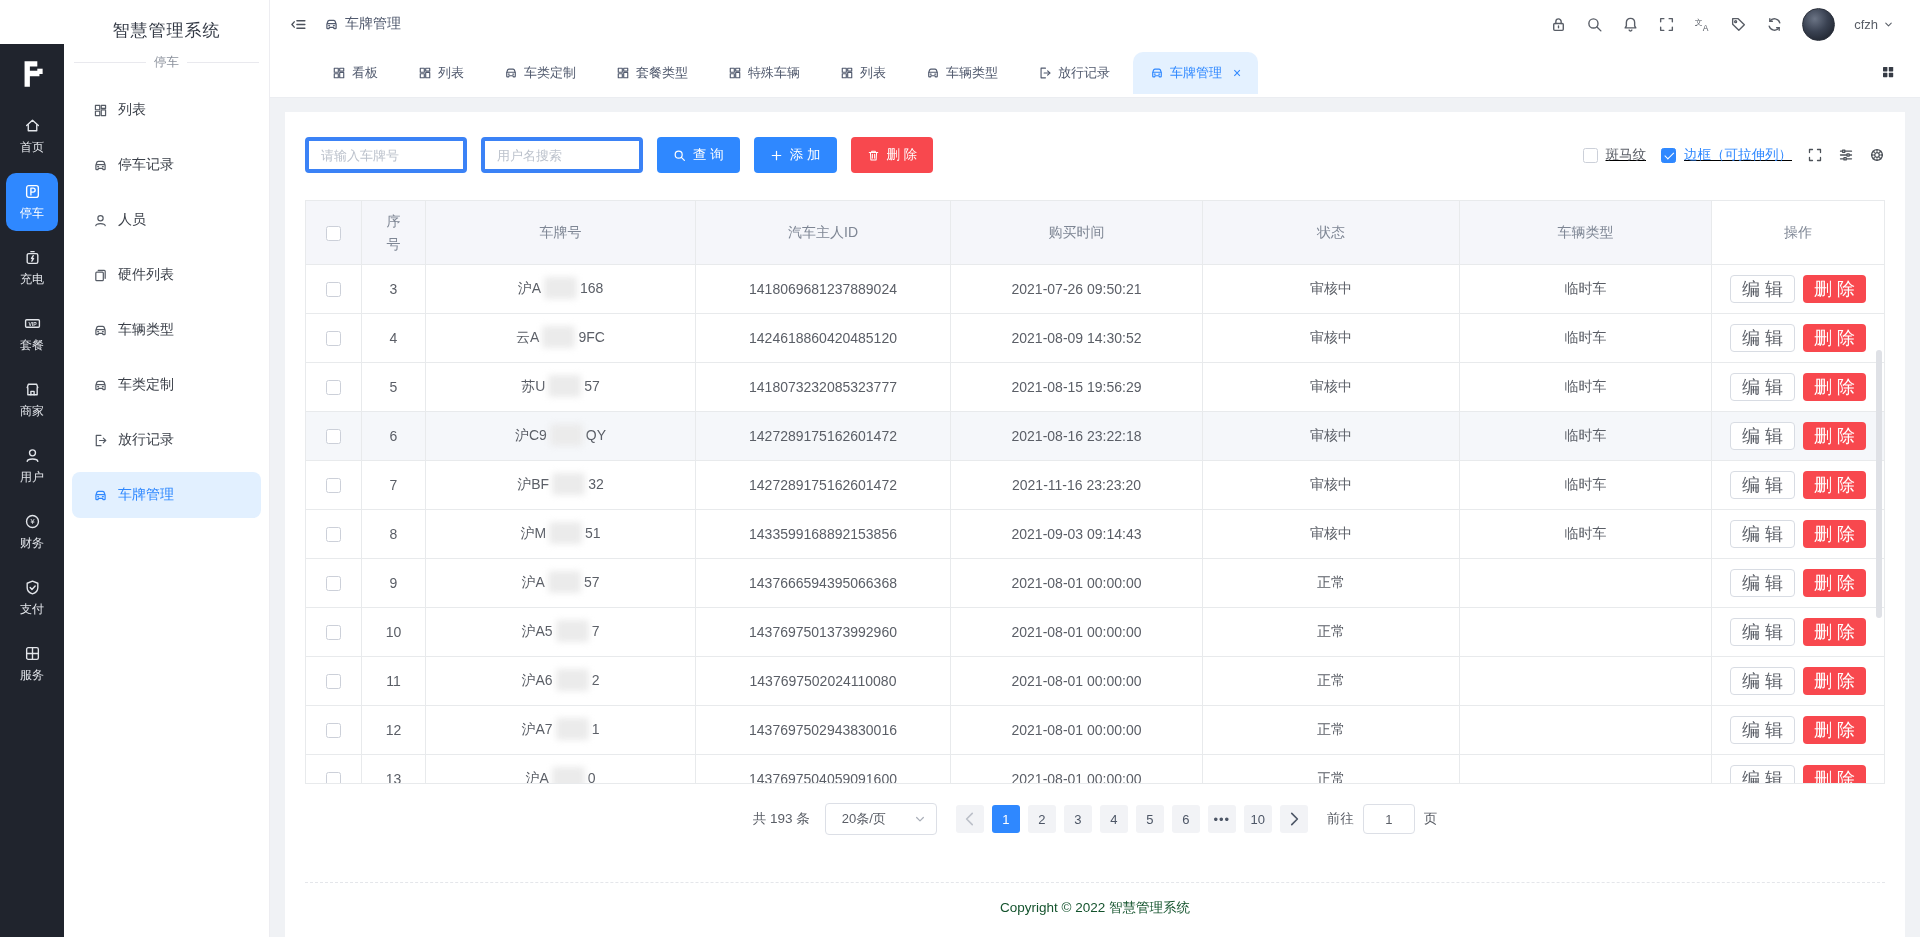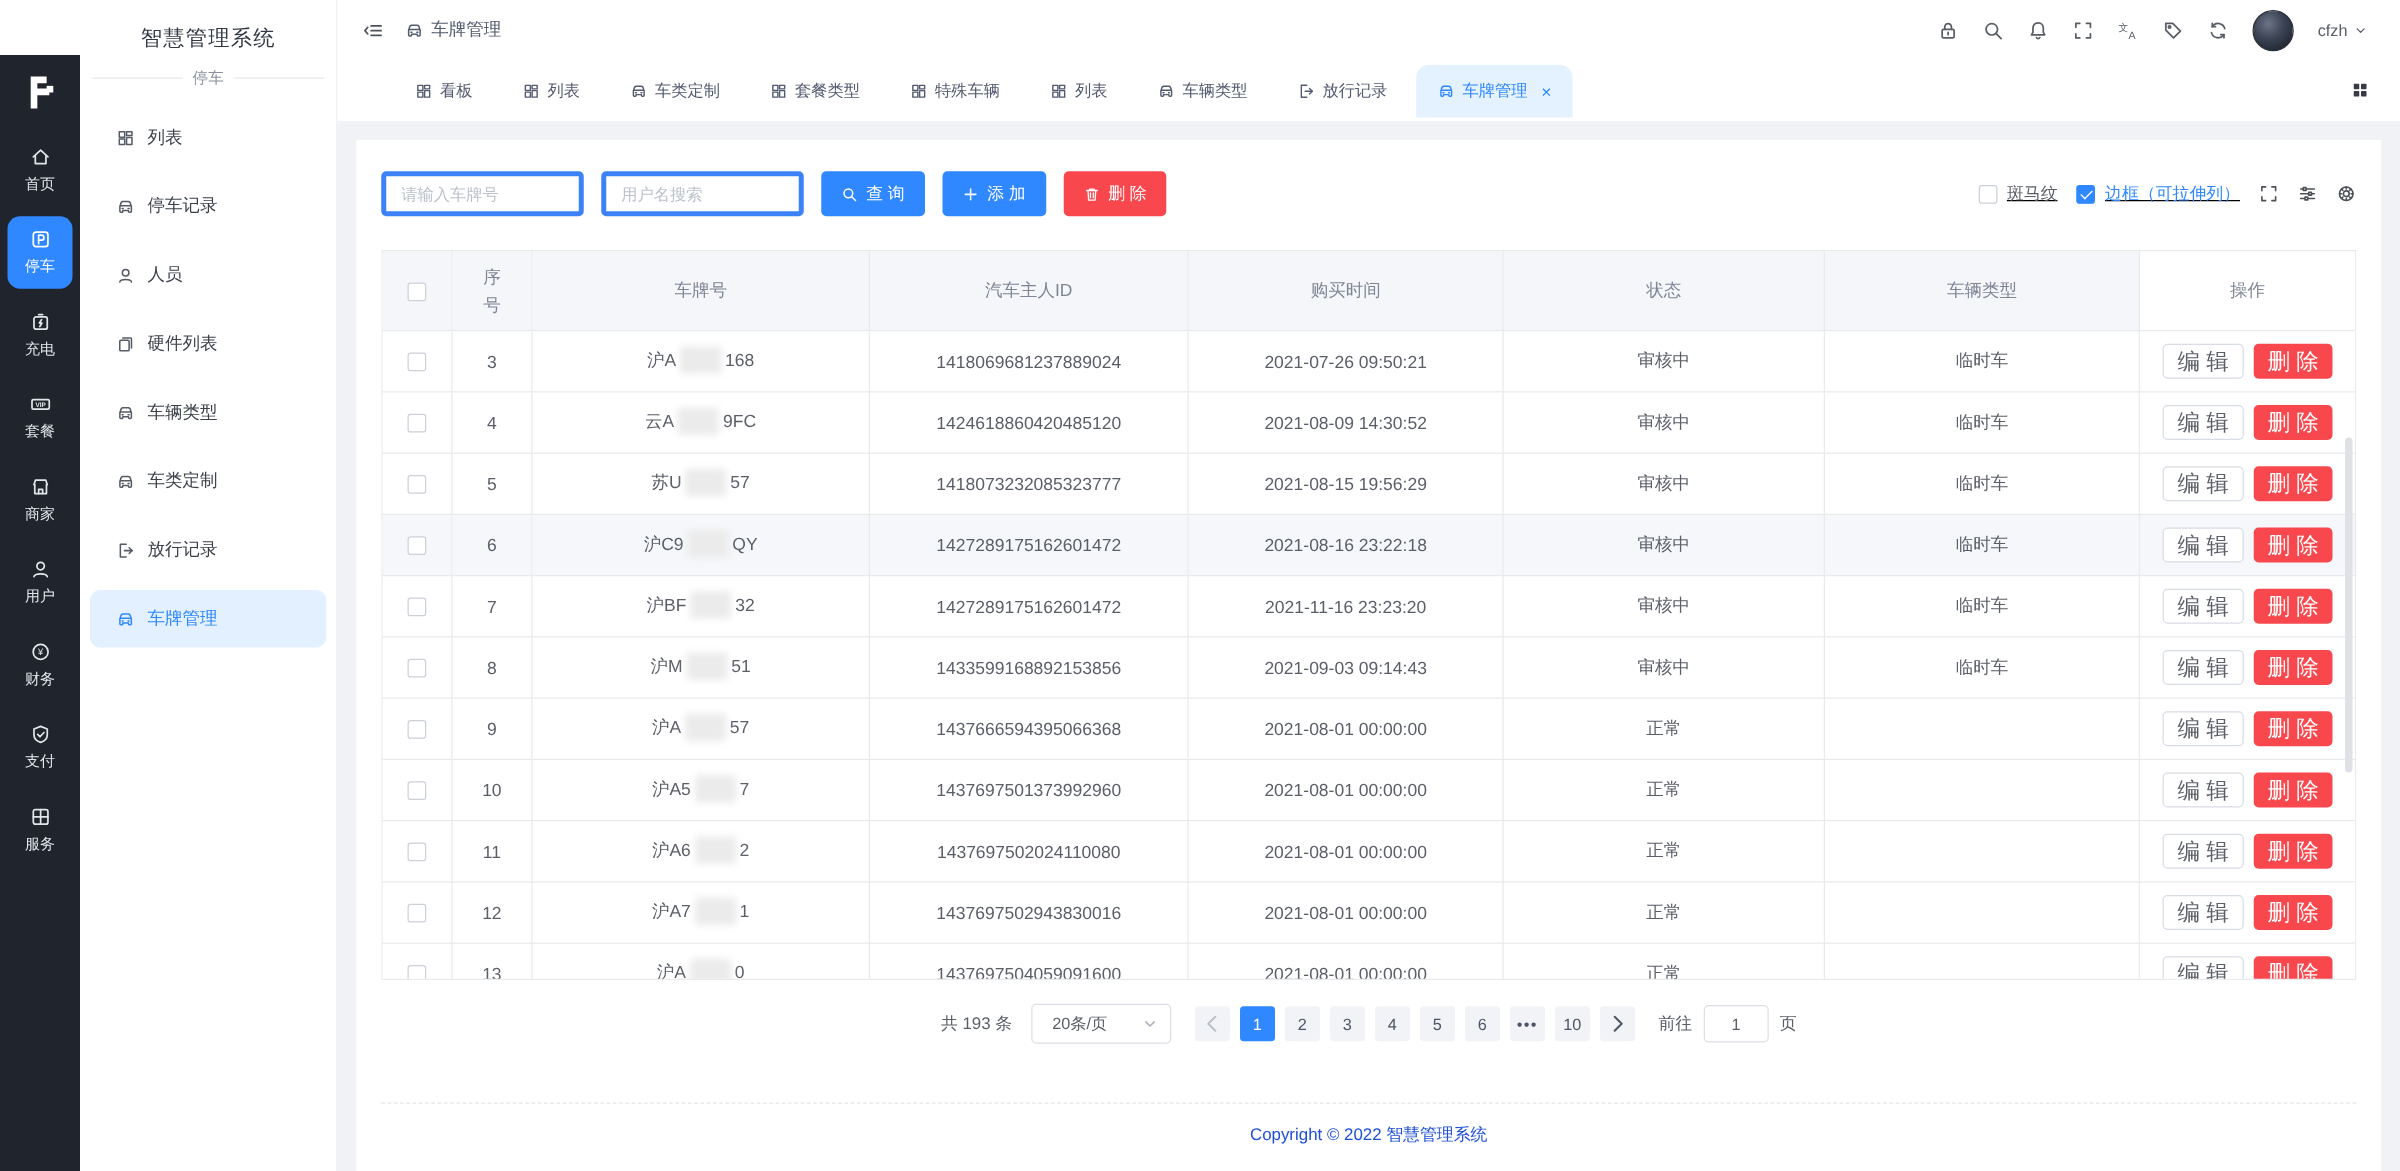--- a/index.html
+++ b/index.html
@@ -89,21 +89,21 @@
   .page-size .ic { width:12px; height:12px; color:#a9aeb8; }
   .pg-list { display:flex; gap:8px; margin:0 4px; }
   .pg { min-width:28px; height:28px; padding:0 4px; border-radius:3px; background:#f2f3f6; display:flex; align-items:center; justify-content:center; font-size:13px; color:#4d5666; cursor:pointer; }
   .pg.active { background:#2f88ff; color:#fff; }
   .pg.nav-prev { color:#bcc0c9; }
   .pg.more { letter-spacing:1px; color:#4d5666; }
   .goto { display:flex; align-items:center; gap:9px; }
   .goto-input { width:52px; height:30px; border:1px solid #dcdfe6; border-radius:4px; text-align:center; font-size:13px; color:#5a5e66; outline:none; font-family:inherit; }
 
   
-  .card-footer { margin-top:auto; border-top:1px dashed #e4e6ea; padding:16px 0 20px; text-align:center; color:#1d4ed8; font-size:13.5px; flex-shrink:0; }
+  .card-footer { margin-top:auto; border-top:1px dashed #e4e6ea; padding:16px 0 20px; text-align:center; color:#14532d; font-size:13.5px; flex-shrink:0; }
   .ic { display:block; }
 </style>
 </head>
 <body>
 
 <div class="app">
 
   <aside class="rail">
     <svg class="rail-logo" viewBox="0 0 32 32">
       <path fill="#fff" d="M9 4h12v5h-7v4h9v5h-9v10H9z"></path>

